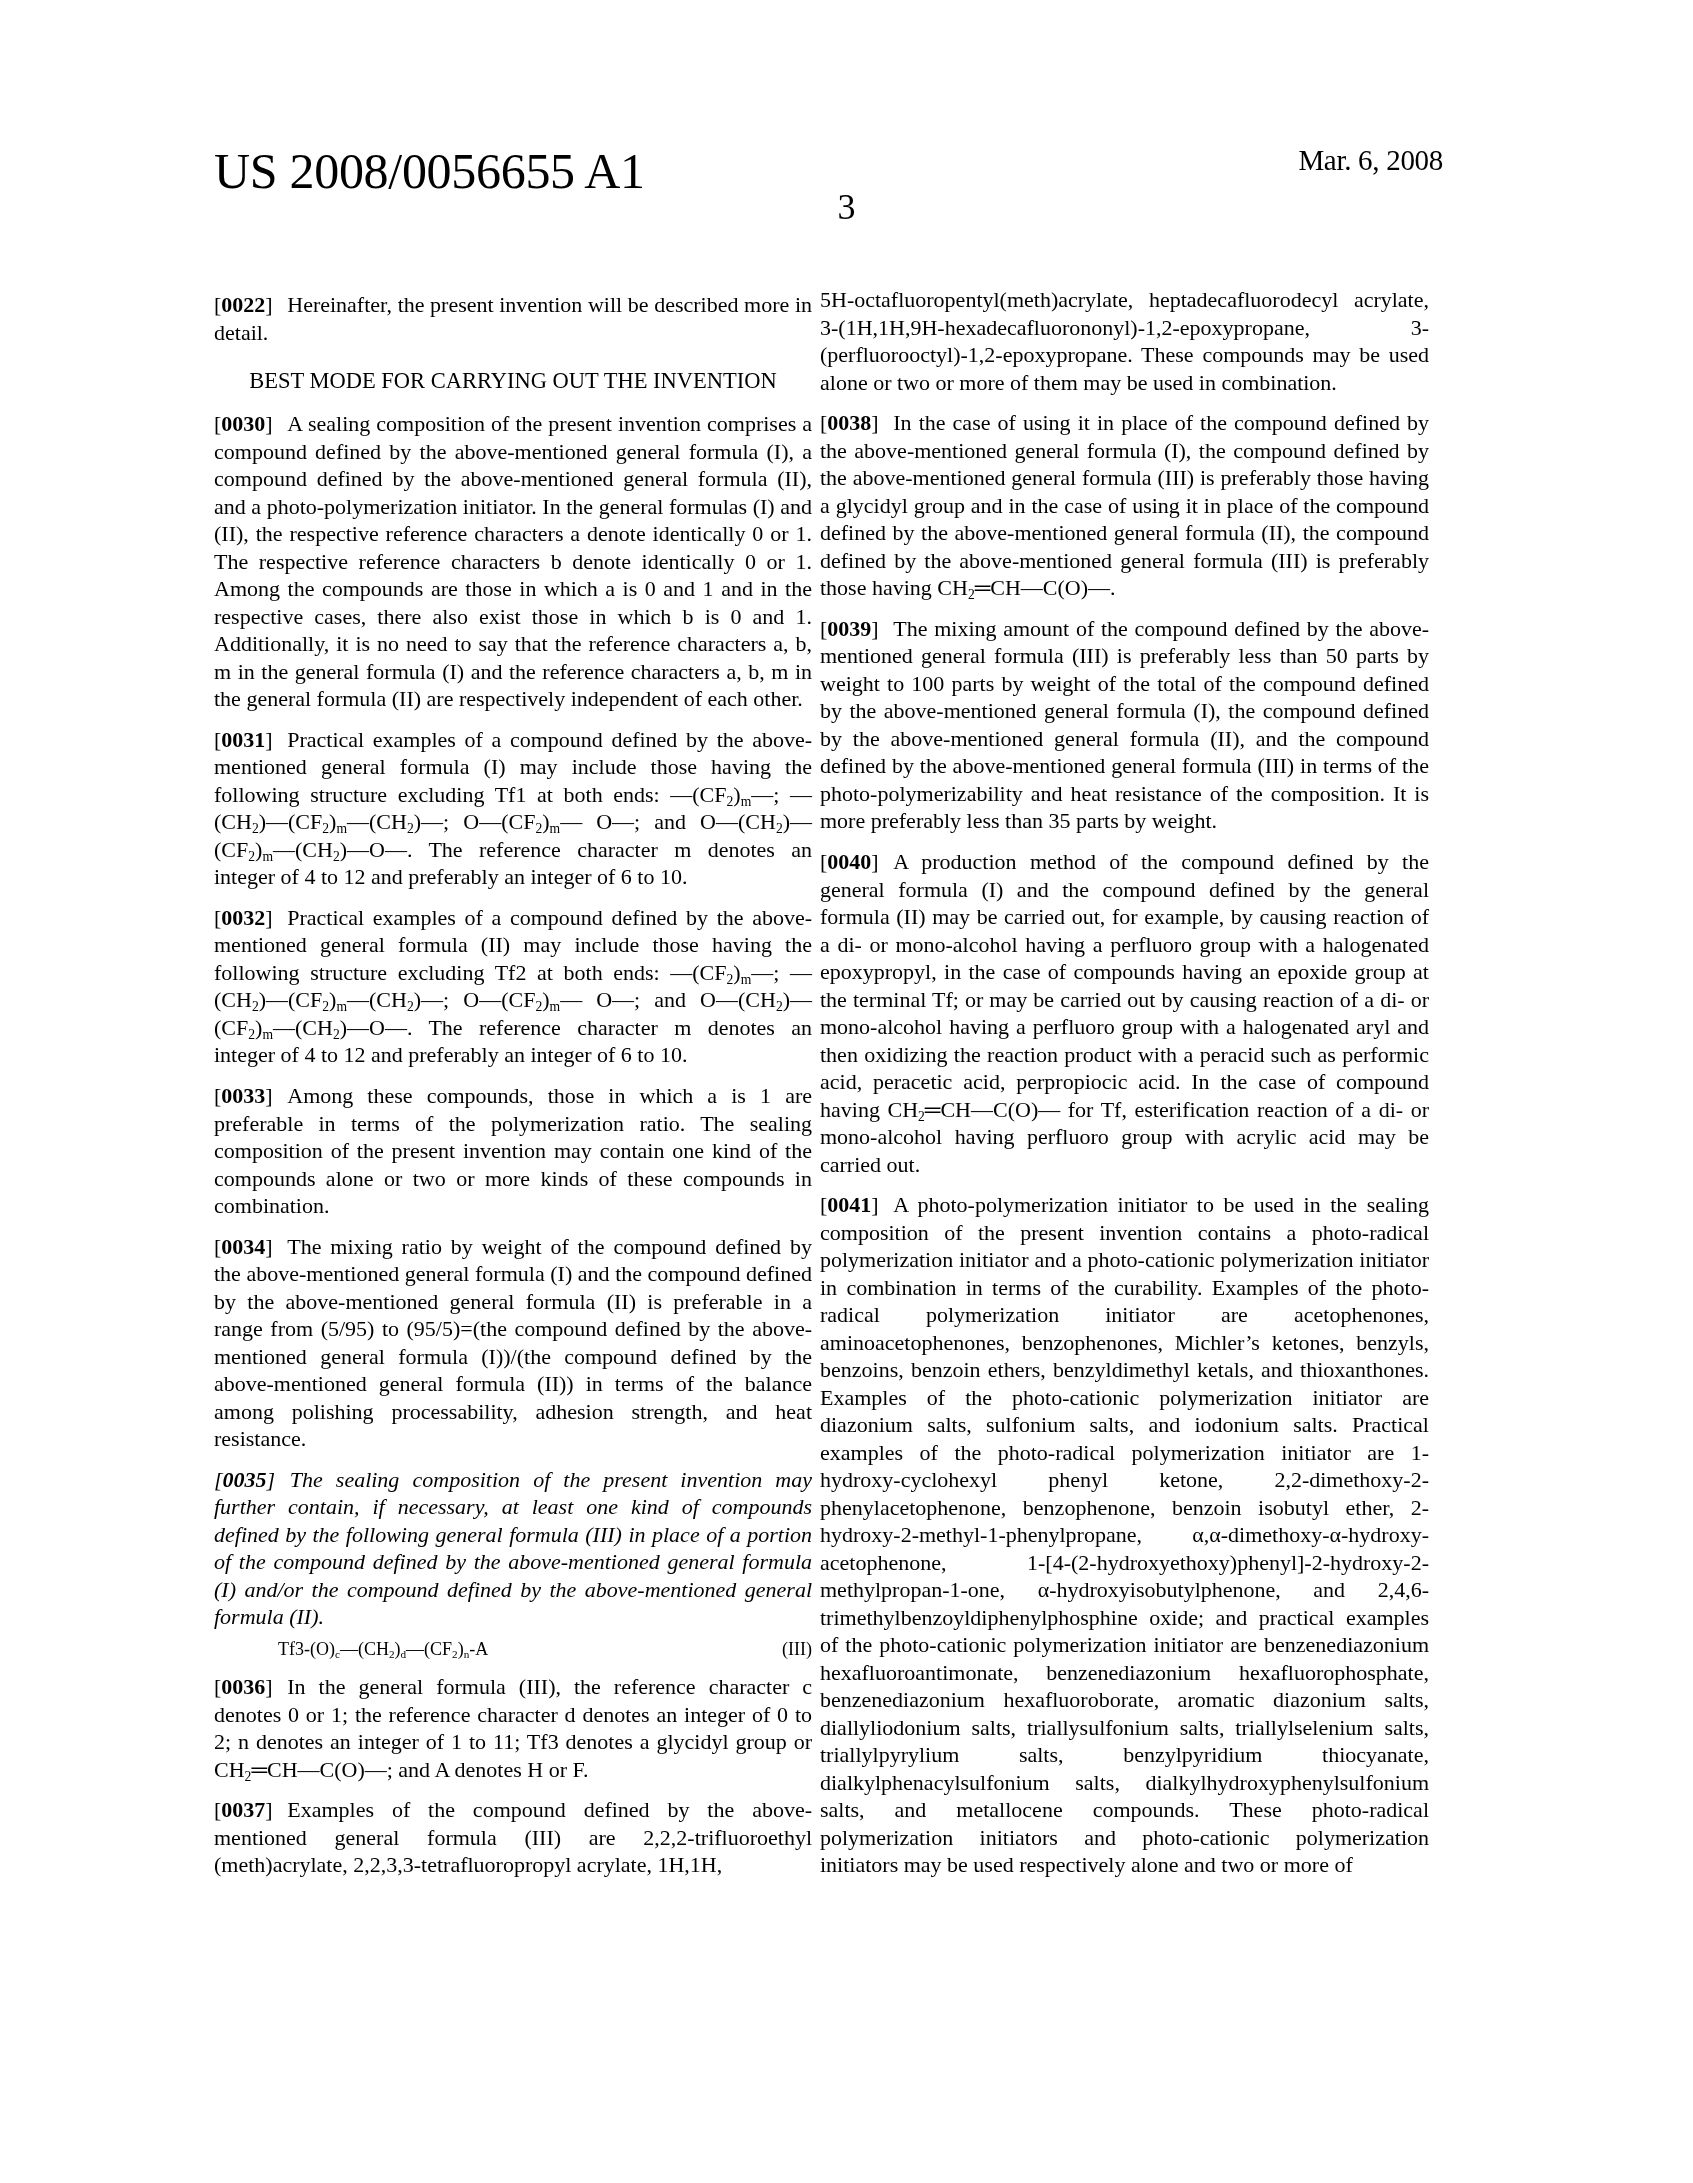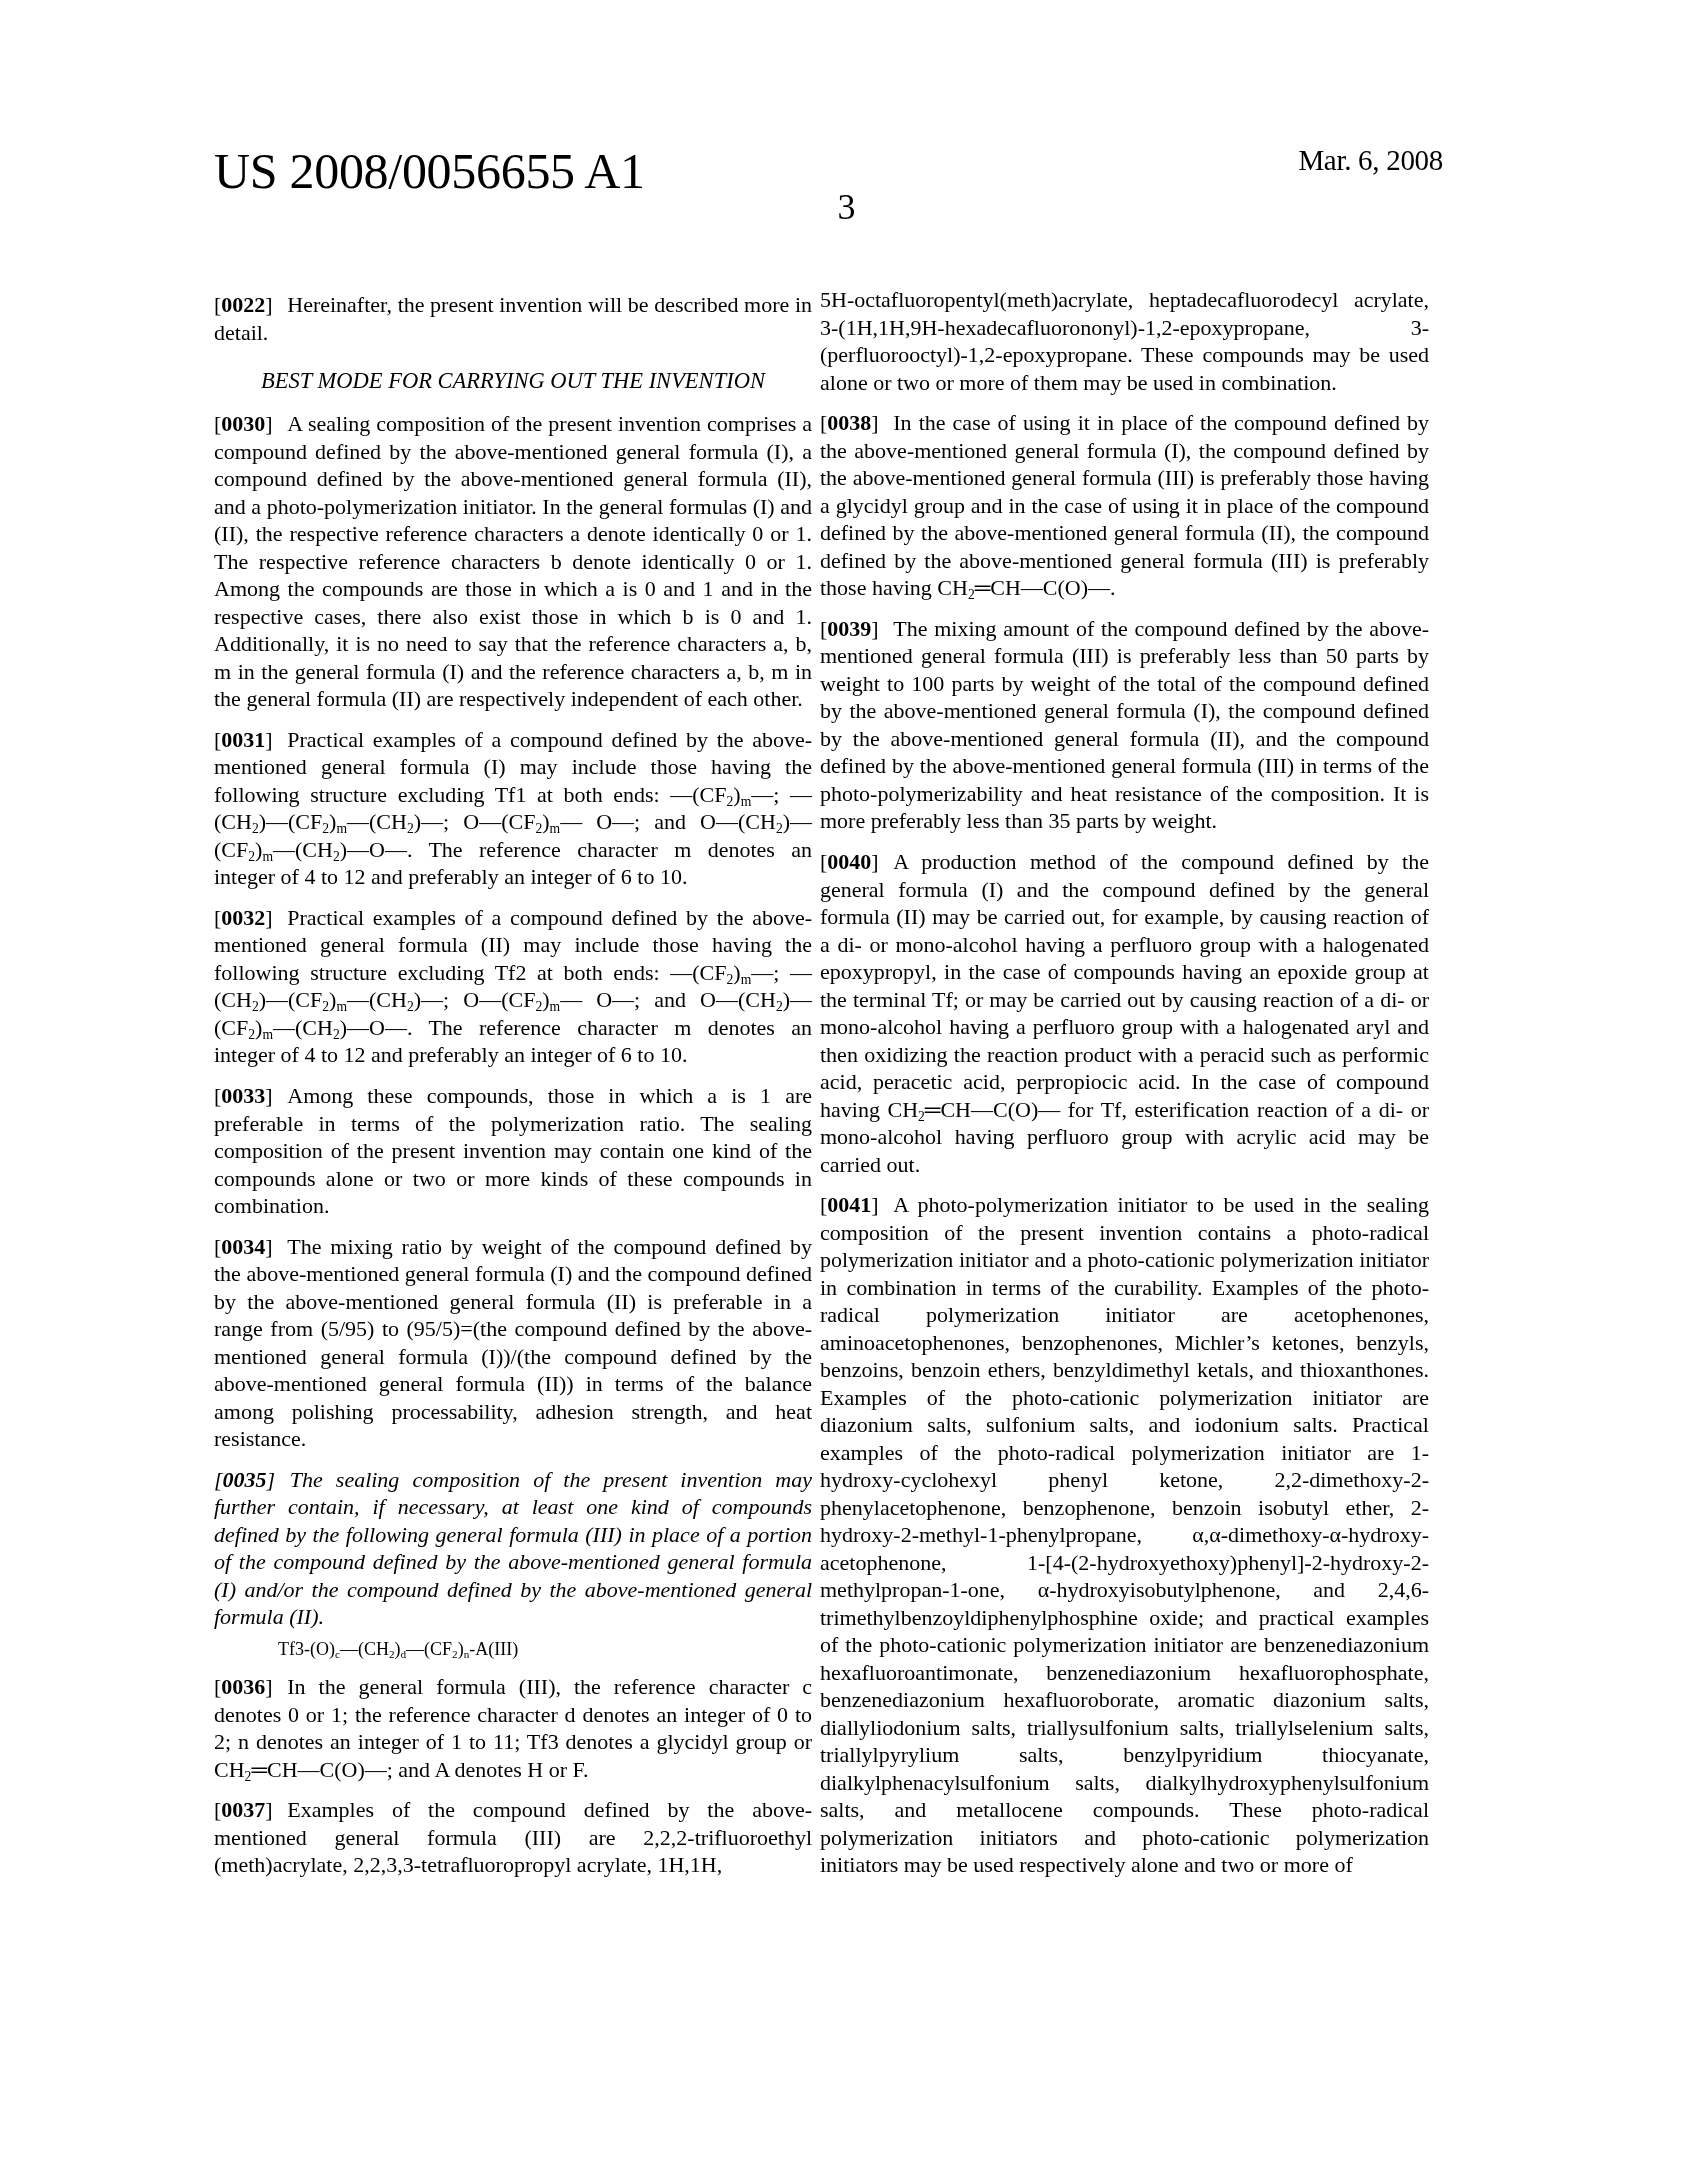--- a/index.html
+++ b/index.html
@@ -26,24 +26,24 @@
     text-align: justify;
     hyphens: manual;
   }
   .col-left { left: 214px; width: 598px; }
   .col-right { left: 820px; width: 609px; top: 286px; }
   .para { margin: 0 0 13.2px 0; }
   .para .num { font-weight: bold; }
   .para .num .br { font-weight: normal; }
   .para .num::after { content: ""; display: inline-block; width: 14.6px; }
   .heading {
-    text-align: center; margin: 21px 0 16px 0; font-size: 22.5px; line-height: 27px; font-style: italic;
+    text-align: center; margin: 21px 0 16px 0; font-size: 22.5px; line-height: 27px;
   }
   .formula-line {
-    display: flex; align-items: baseline;
+    display: flex; justify-content: space-between; align-items: baseline;
     font-size: 18px; margin: 4px 0 9.3px 0; padding-left: 64px;
   }
   sub { font-size: 0.62em; vertical-align: -0.28em; line-height: 0; }
 </style>
 </head>
 <body>
 
 <div class="hdr-left">US 2008/0056655 A1</div>
 <div class="hdr-right">Mar. 6, 2008</div>
 <div class="page-num">3</div>

